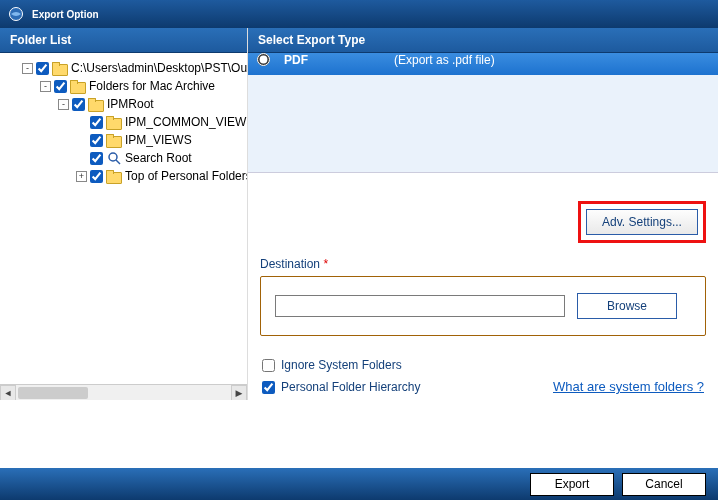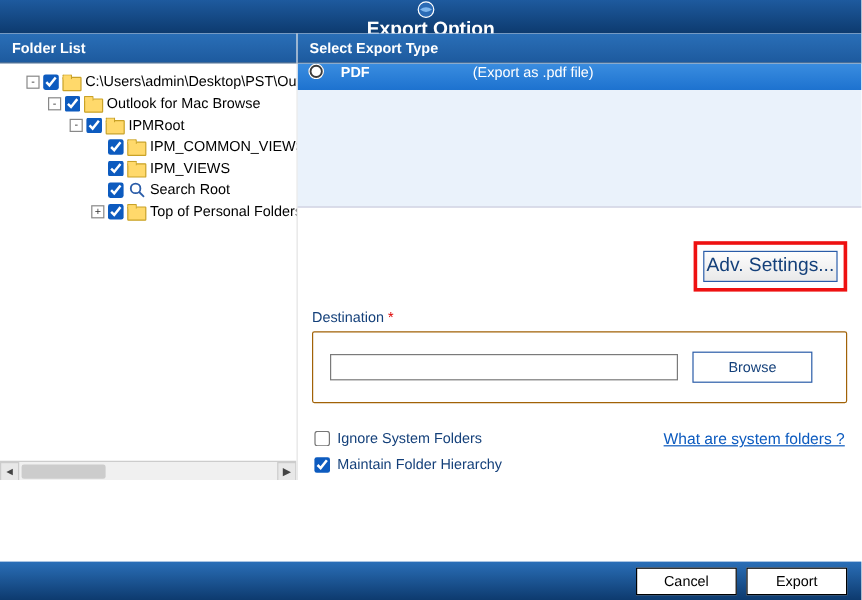--- a/index.html
+++ b/index.html
@@ -12,23 +12,22 @@
   overflow: hidden;
   position: relative;
 }
 .titlebar {
   height: 28px;
   background: linear-gradient(to bottom, #1e5a9e, #0d3a6e);
   color: #fff;
   display: flex;
   align-items: center;
   padding: 0 8px;
-  font-size: 16px;
+  font-size: 10px;
   font-weight: 600;
-  flex-direction: column;
 }
 .titlebar .app-icon {
   width: 16px; height: 16px;
   margin-right: 8px;
   display: inline-flex; align-items: center; justify-content: center;
 }
 .content {
   display: flex;
   height: 372px;
   background: #fff;
@@ -94,35 +93,35 @@
 }
 .export-row input[type=radio]{ accent-color:#fff; }
 .export-row .name-cell { width:110px; padding-left:6px; font-weight:600;}
 .export-row .desc-cell { flex:1; padding-left:6px;}
 
 .adv-settings-wrap {
   border: 3px solid #e11; padding: 5px; margin: 28px 12px 8px auto; width:128px;
 }
 .adv-settings-btn {
   width:100%; height:26px; background: linear-gradient(to bottom,#fdfdfd,#e9e9e9);
-  border:1px solid #2a5ca8; color:#14407a; font-size:16px; cursor:pointer; font-family:inherit;
+  border:1px solid #2a5ca8; color:#14407a; font-size:12px; cursor:pointer; font-family:inherit;
 }
 
 .destination-block { padding: 6px 12px 16px 12px; color:#14407a; font-size:12px;}
 .destination-block .label { margin-bottom:5px; font-weight:400; color:#14407a;}
 .destination-block .req { color:#d00; }
 .destination-block .rowd { display:flex; gap:12px; align-items:center; border:1px solid #a16207; padding:16px 14px; border-radius:2px; background:#fff;}
 .destination-block input[type=text]{
   flex:0 0 290px; height:22px; border:1px solid #7a7a7a; padding:2px 4px; font-family:inherit; background:#fff;
 }
 .browse-btn {
   width:100px; height:26px; border:1px solid #2a5ca8; background:#fff; color:#14407a; font-size:12px; cursor:pointer; font-family:inherit;
 }
 
-.options-row { padding: 6px 14px; display:flex; align-items:flex-start; justify-content:space-between;}
+.options-row { padding: 6px 14px; display:flex; align-items:flex-end; justify-content:space-between;}
 .options-row .checks { display:flex; flex-direction:column; gap:8px;}
 .chk { display:flex; align-items:center; gap:6px; color:#14407a; font-size:12px;}
 .chk input[type=checkbox]{ width:13px; height:13px; accent-color:#0d5bbf;}
 .link { color:#0d5bbf; text-decoration:underline; font-size:13px; cursor:pointer;}
 
 .footer {
   position:absolute; bottom:0; left:0; right:0; height:32px;
   background: linear-gradient(to bottom,#2a6fb8,#0d3a6e);
   display:flex; align-items:center; justify-content:flex-end; gap:8px; padding:0 12px;
 }
@@ -152,21 +151,21 @@
             <div class="tree-row indent-1">
               <span class="twisty">-</span>
               <input type="checkbox" class="tree-cb" checked="" style="">
               <span class="folder-icon"></span>
               <span class="tree-label">C:\Users\admin\Desktop\PST\Outl</span>
             </div>
             <div class="tree-row indent-2">
               <span class="twisty">-</span>
               <input type="checkbox" class="tree-cb" checked="" style="">
               <span class="folder-icon"></span>
-              <span class="tree-label">Outlook for Mac Browse</span>
+              <span class="tree-label">Folders for Mac Archive</span>
             </div>
             <div class="tree-row indent-3">
               <span class="twisty">-</span>
               <input type="checkbox" class="tree-cb" checked="" style="">
               <span class="folder-icon"></span>
               <span class="tree-label">IPMRoot</span>
             </div>
             <div class="tree-row indent-4">
               <span class="twisty blank"></span>
               <input type="checkbox" class="tree-cb" checked="" style="">
@@ -235,24 +234,24 @@
     </div>
 
     <div class="options-row">
       <div class="checks">
         <label class="chk">
           <input type="checkbox" id="cb-ignore" style="">
           <span>Ignore System Folders</span>
         </label>
         <label class="chk">
           <input type="checkbox" id="cb-hier" checked="" style="">
-          <span>Maintain Folder Hierarchy</span>
+          <span>Personal Folder Hierarchy</span>
         </label>
       </div>
       <a class="link">What are system folders ?</a>
     </div>
   </div>
 </div>
 
 <div class="footer">
+  <button>Export</button>
   <button>Cancel</button>
-  <button>Export</button>
 </div>
 
 </body></html>

